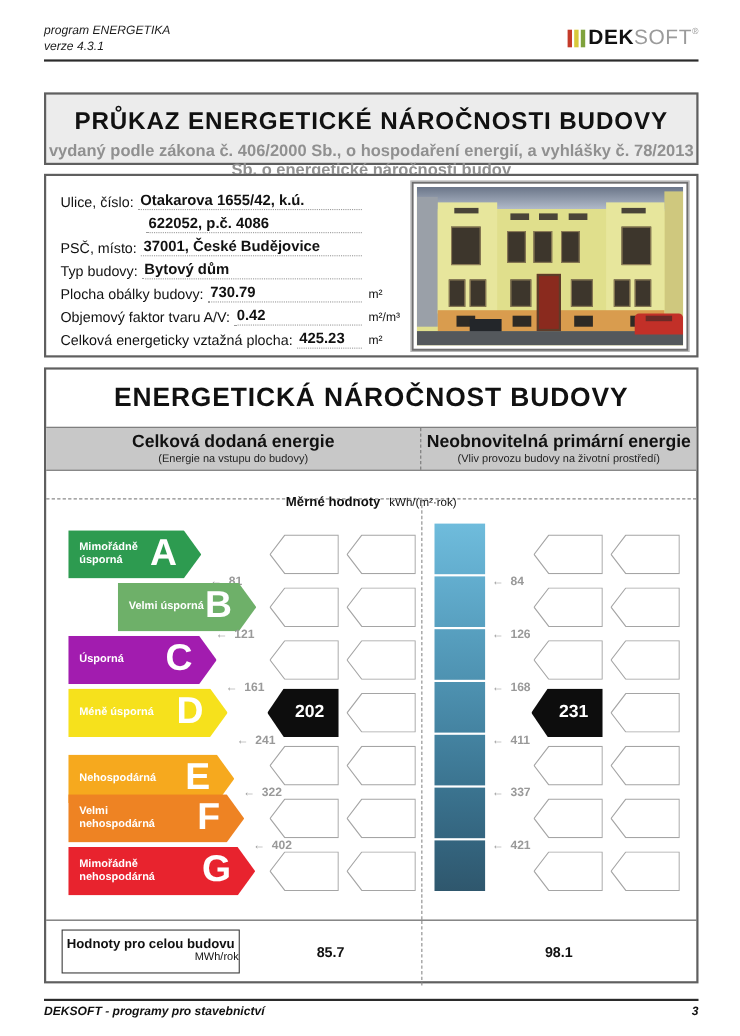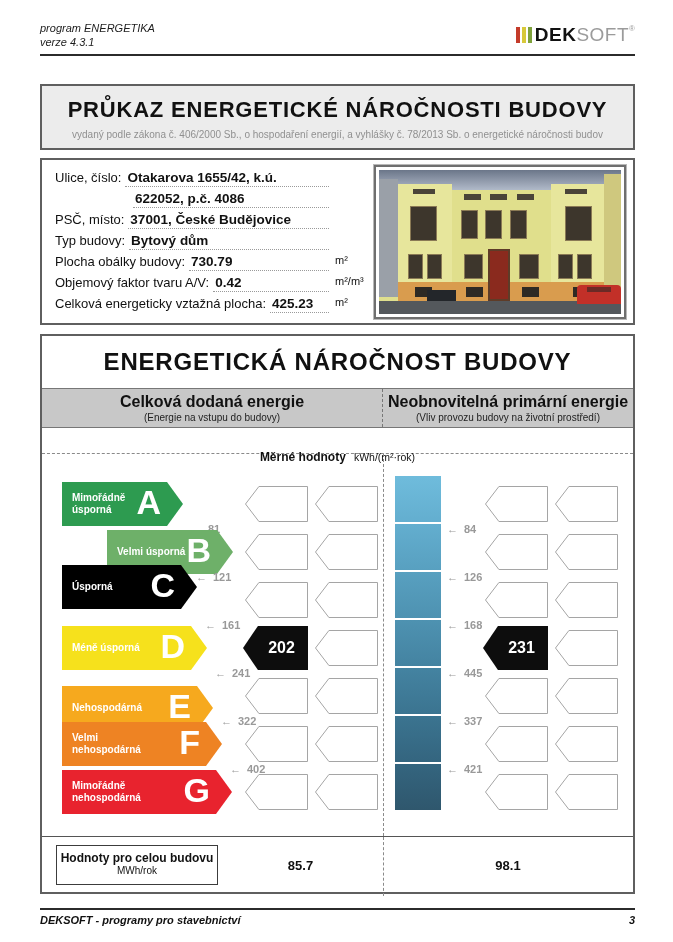--- a/index.html
+++ b/index.html
@@ -14,27 +14,27 @@
   .logo .bars { display:flex; gap:2px; align-items:flex-end; height:16px; }
   .logo .bars i { display:block; width:4px; height:16px; }
   .logo .dek { font-size:19px; font-weight:bold; color:#111; letter-spacing:0.5px; }
   .logo .soft { font-size:19px; font-weight:400; color:#9b9b9b; letter-spacing:0.5px; }
   .logo .mark { font-size:8px; color:#9b9b9b; vertical-align:top; }
 
   
   .titlebox { position:absolute; left:40px; top:84px; width:595px; height:66px;
               background:#ececec; border:2px solid #5f5f5f; text-align:center; padding-top:11px; }
   .titlebox .t { font-size:22px; font-weight:bold; color:#111; letter-spacing:0.8px; }
-  .titlebox .s { font-size:10px; font-weight:normal; color:#909090; margin-top:6px; }
+  .titlebox .s { font-size:15px; font-weight:bold; color:#909090; margin-top:6px; }
 
   
   .bldgbox { position:absolute; left:40px; top:158px; width:595px; height:167px;
              background:#fff; border:2px solid #5f5f5f; }
   .info { position:absolute; left:13px; top:10px; width:318px; }
-  .irow { display:flex; align-items:flex-start; height:21px; font-size:13px; color:#111; }
+  .irow { display:flex; align-items:flex-end; height:21px; font-size:13px; color:#111; }
   .irow .lbl { white-space:nowrap; padding-right:4px; }
   .irow .spacer { width:78px; }
   .irow .val { flex:1; font-weight:bold; font-size:13.5px; border-bottom:1px dotted #9a9a9a; padding:0 2px 1px 2px; white-space:nowrap; }
   .irow .unit { width:44px; font-size:11px; padding-left:6px; padding-bottom:1px; }
 
   .photoframe { position:absolute; right:7px; top:5px; width:252px; height:154px;
                 border:2px solid #6f6f6f; outline:1px solid #b8b8b8; background:#fff; padding:3px; }
   .photo { position:relative; width:100%; height:100%; overflow:hidden; background:#dfdf8e; }
   .photo div { position:absolute; }
 
@@ -69,21 +69,21 @@
             clip-path:polygon(0 50%, 23% 0, 100% 0, 100% 100%, 23% 100%);
             display:flex; align-items:center; justify-content:center; padding-left:12px;
             font-size:16px; font-weight:bold; }
   .bblock { position:absolute; left:353px; width:46px; height:46px; }
 
   .en-totals { position:relative; height:60px; border-top:1px solid #555; }
   .en-totals .vdash2 { position:absolute; left:341px; top:0; bottom:0; border-left:1px dashed #8a8a8a; }
   .tot-label { position:absolute; left:14px; top:8px; width:162px; height:40px; border:1px solid #3c3c3c;
                text-align:center; padding-top:5px; }
   .tot-label .tl { font-size:12px; font-weight:bold; color:#111; }
-  .tot-label .tu { font-size:10px; color:#111; }
+  .tot-label .tu { font-size:10px; color:#111;text-align:right; }
   .tot-val { position:absolute; top:0; height:56px; display:flex; align-items:center; justify-content:center;
              font-size:13px; font-weight:bold; color:#111; }
   .tot-val.l { left:176px; width:165px; }
   .tot-val.r { left:341px; width:250px; }
 
   
   .ftr { position:absolute; left:40px; top:908px; width:595px; border-top:2px solid #2b2b2b;
          display:flex; justify-content:space-between; padding-top:4px;
          font-size:11px; font-weight:bold; font-style:italic; color:#111; }
 </style>
@@ -236,21 +236,21 @@
         </svg>
         <div class="bblock" style="top: 70px; background: linear-gradient(rgb(99, 174, 207), rgb(88, 160, 192));"></div>
         <svg width="63" height="36" class="slot" style="left: 443px; top: 80px; position: absolute;">
           <polygon points="13.9,0.5 62.5,0.5 62.5,35.5 13.9,35.5 0.5,18" fill="#fff" stroke="#a5a5a5"></polygon>
         </svg>
         <svg width="63" height="36" class="slot" style="left: 513px; top: 80px; position: absolute;">
           <polygon points="13.9,0.5 62.5,0.5 62.5,35.5 13.9,35.5 0.5,18" fill="#fff" stroke="#a5a5a5"></polygon>
         </svg>
         <div class="thr" style="left: 154px; top: 117px;"><span class="arr">←</span><span>121</span></div>
         <div class="thr" style="left: 405px; top: 117px;"><span class="arr">←</span><span>126</span></div>
-        <div class="band" style="top: 111px; width: 135px; background: #000000;">
+        <div class="band" style="top: 124px; width: 135px; background: #a21caf;">
           <div class="blabel">Úsporná</div>
           <div class="bletter">C</div>
         </div>
         <svg width="63" height="36" class="slot" style="left: 203px; top: 128px; position: absolute;">
           <polygon points="13.9,0.5 62.5,0.5 62.5,35.5 13.9,35.5 0.5,18" fill="#fff" stroke="#a5a5a5"></polygon>
         </svg>
         <svg width="63" height="36" class="slot" style="left: 273px; top: 128px; position: absolute;">
           <polygon points="13.9,0.5 62.5,0.5 62.5,35.5 13.9,35.5 0.5,18" fill="#fff" stroke="#a5a5a5"></polygon>
         </svg>
         <div class="bblock" style="top: 118px; background: linear-gradient(rgb(88, 160, 192), rgb(78, 146, 177));"></div>
@@ -269,21 +269,21 @@
         <div class="marker" style="left: 201px; top: 172px;">202</div>
         <svg width="63" height="36" class="slot" style="left: 273px; top: 176px; position: absolute;">
           <polygon points="13.9,0.5 62.5,0.5 62.5,35.5 13.9,35.5 0.5,18" fill="#fff" stroke="#a5a5a5"></polygon>
         </svg>
         <div class="bblock" style="top: 166px; background: linear-gradient(rgb(78, 146, 177), rgb(68, 131, 161));"></div>
         <div class="marker" style="left: 441px; top: 172px;">231</div>
         <svg width="63" height="36" class="slot" style="left: 513px; top: 176px; position: absolute;">
           <polygon points="13.9,0.5 62.5,0.5 62.5,35.5 13.9,35.5 0.5,18" fill="#fff" stroke="#a5a5a5"></polygon>
         </svg>
         <div class="thr" style="left: 173px; top: 213px;"><span class="arr">←</span><span>241</span></div>
-        <div class="thr" style="left: 405px; top: 213px;"><span class="arr">←</span><span>445</span></div>
+        <div class="thr" style="left: 405px; top: 213px;"><span class="arr">←</span><span>411</span></div>
         <div class="band" style="top: 220px; width: 151px; background: rgb(246, 169, 30); margin-top: 12px;">
           <div class="blabel">Nehospodárná</div>
           <div class="bletter">E</div>
         </div>
         <svg width="63" height="36" class="slot" style="left: 203px; top: 224px; position: absolute;">
           <polygon points="13.9,0.5 62.5,0.5 62.5,35.5 13.9,35.5 0.5,18" fill="#fff" stroke="#a5a5a5"></polygon>
         </svg>
         <svg width="63" height="36" class="slot" style="left: 273px; top: 224px; position: absolute;">
           <polygon points="13.9,0.5 62.5,0.5 62.5,35.5 13.9,35.5 0.5,18" fill="#fff" stroke="#a5a5a5"></polygon>
         </svg>

